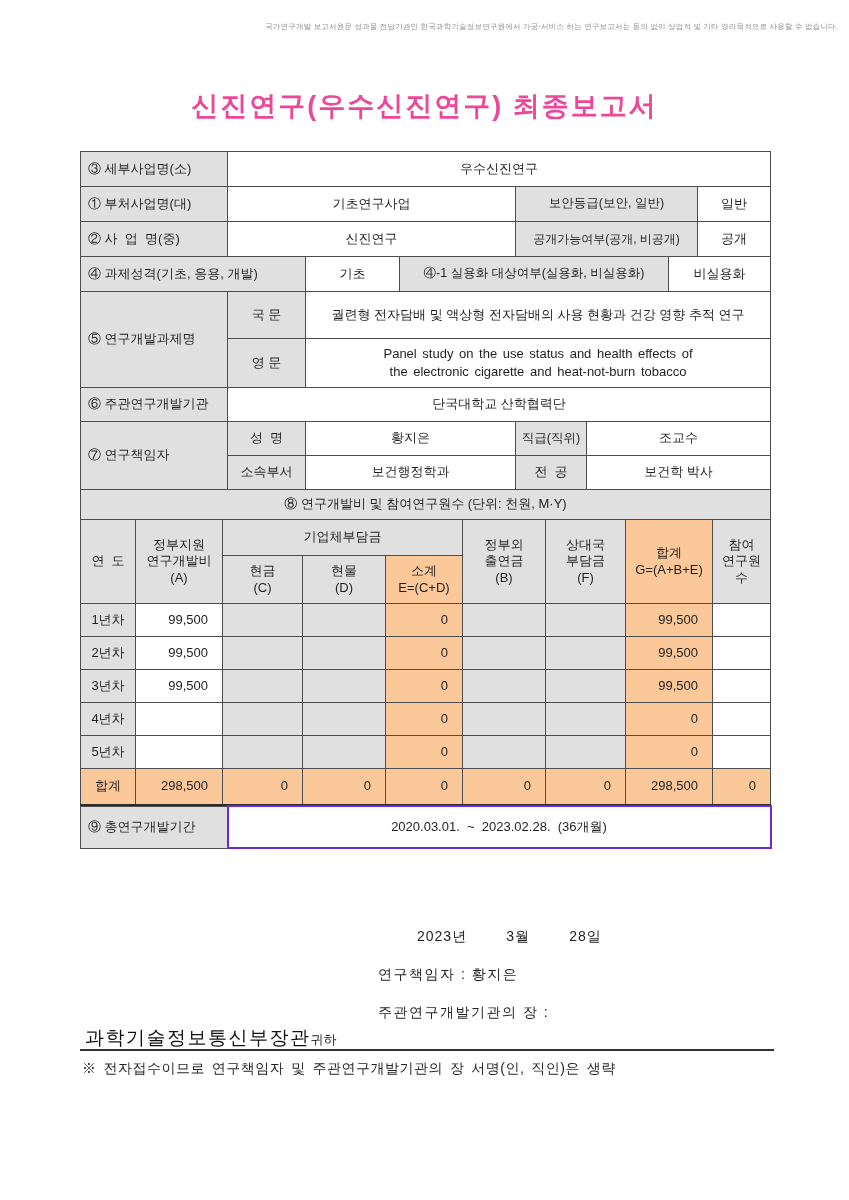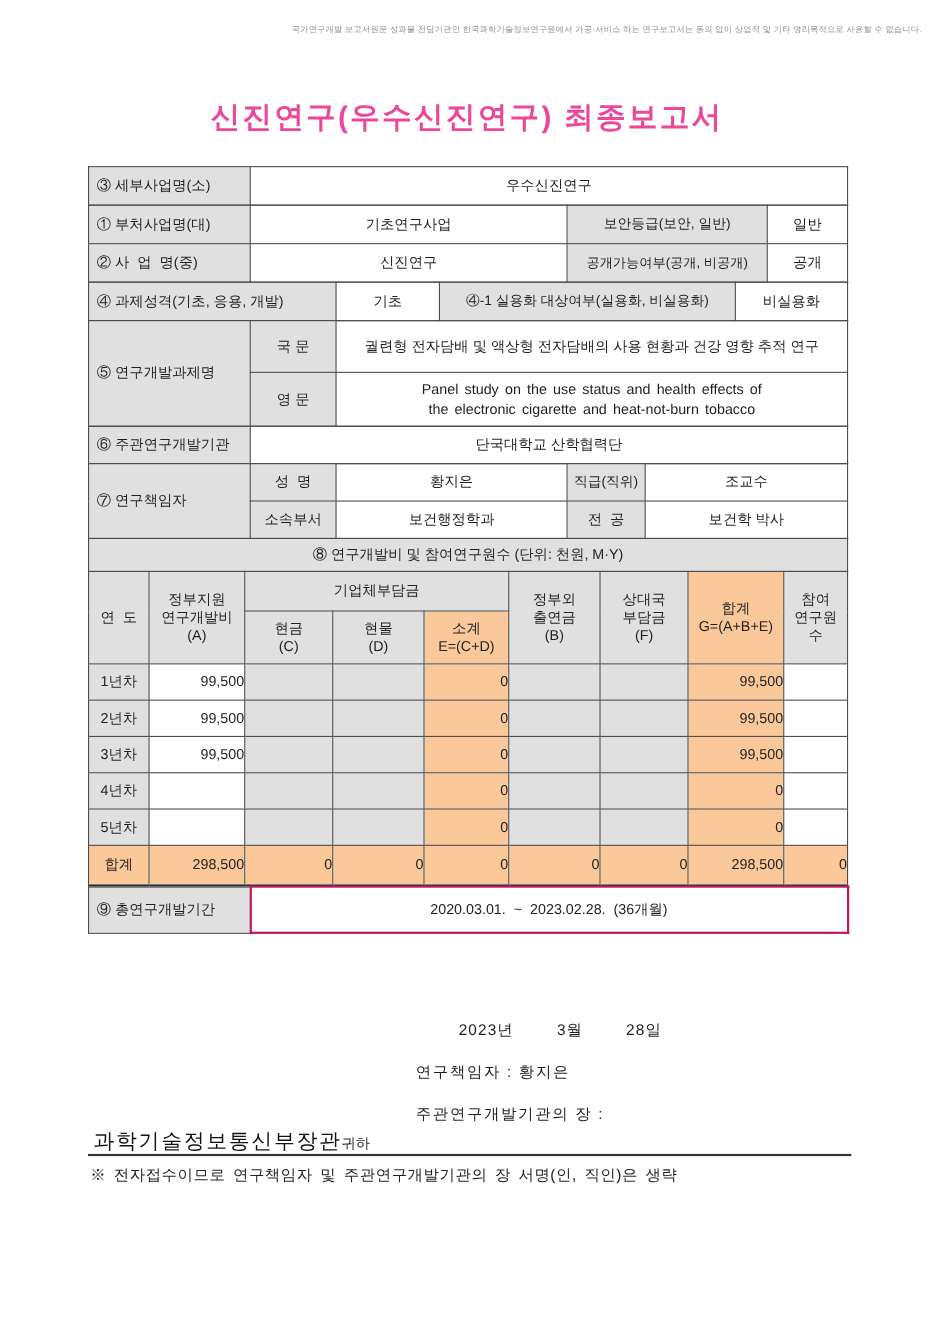--- a/index.html
+++ b/index.html
@@ -11,27 +11,27 @@
   .doc-title{position:absolute;top:88px;left:0;width:100%;text-align:center;
     font-size:27px;font-weight:bold;letter-spacing:2px;color:#ec4899;}
 
   .wrap{position:absolute;left:80px;top:152px;width:690px;}
   table{border-collapse:collapse;table-layout:fixed;width:690px;margin-top:-1px;}
   td{border:1px solid #4d4d4d;font-size:13px;padding:1px 4px;text-align:center;
      vertical-align:middle;white-space:pre-wrap;line-height:1.25;overflow:hidden;}
   .gray{background:#e0e0e0;}
   .orange{background:#fbc89a;}
   .lbl{text-align:left;padding-left:7px;}
-  .num{text-align:right;padding-right:0;}
+  .num{text-align:right;padding-right:14px;}
   .h35 td{height:32px;} .h46 td{height:44px;} .h48 td{height:46px;}
   .h34 td{height:31px;} .h30 td{height:27px;} .h36 td{height:33px;}
   .h47 td{height:45px;} .h33 td{height:30px;} .h40 td{height:38px;}
   .small{font-size:12.5px;}
   .eng{font-size:13px;word-spacing:2px;line-height:1.35;}
-  .thick{border:2px solid #be185d;}
+  .thick{border:2px solid #6d28d9;}
   .bot-thick{border-bottom:2px solid #2b2b2b;}
 
   .confirm{position:absolute;left:80px;top:856px;width:694px;font-size:13.5px;
     line-height:1.6;word-spacing:3.5px;white-space:pre-line;text-align:left;color:#222;}
   .sign-date{position:absolute;left:417px;top:928px;font-size:14px;white-space:pre;letter-spacing:1px;}
   .sign-pi{position:absolute;left:378px;top:966px;font-size:14px;letter-spacing:1.5px;}
   .sign-org{position:absolute;left:378px;top:1004px;font-size:14px;letter-spacing:1.5px;}
   .minister-row{position:absolute;left:85px;top:1025px;}
   .minister-name{font-size:19px;letter-spacing:1.5px;color:#111;}
   .minister-suffix{font-size:13px;margin-left:0;}

